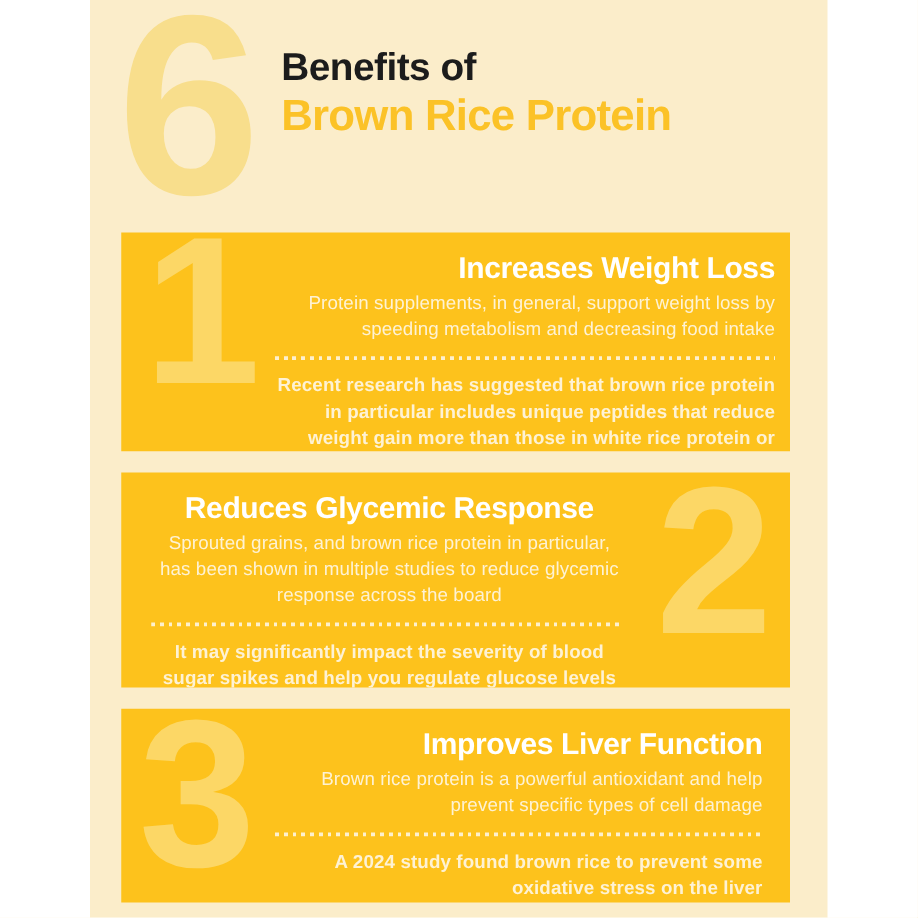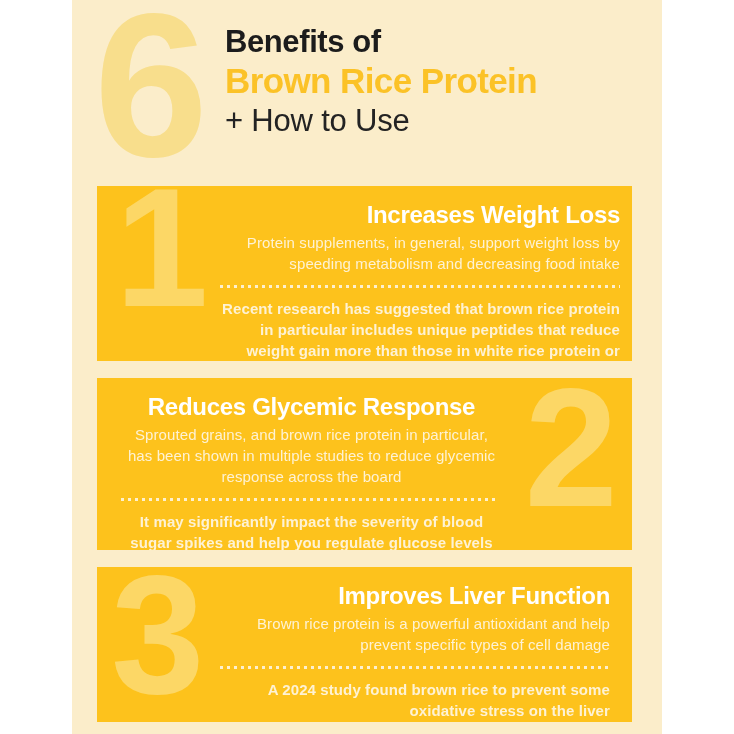--- a/index.html
+++ b/index.html
@@ -47,21 +47,21 @@
     font-size: 205px;
     line-height: 205px;
     font-weight: 700;
     color: #F8DE8C;
     letter-spacing: -6px;
     user-select: none;
   }
   #header-text {
     position: absolute;
     left: 153px;
-    top: 24px;
+    top: 36px;
     width: 430px;
   }
   .h-line1 {
     font-size: 31px;
     line-height: 36px;
     font-weight: 700;
     color: #1c1c1c;
     letter-spacing: -0.4px;
   }
   .h-line2 {
@@ -157,21 +157,20 @@
 
 <div id="poster">
 
   <div id="cream-panel"></div>
 
   <div id="header">
     <div id="header-numeral">6</div>
     <div id="header-text">
       <div class="h-line1">Benefits of</div>
       <div class="h-line2">Brown Rice Protein</div>
-      <div class="h-line3">+ How to Use</div>
     </div>
   </div>
 
   <div class="card" id="card-1">
     <div class="card-numeral">1</div>
     <div class="card-body align-right">
       <div class="card-title">Increases Weight Loss</div>
       <div class="card-sub">Protein supplements, in general, support weight loss by speeding metabolism and decreasing food intake</div>
       <div class="divider"></div>
       <div class="card-note">Recent research has suggested that brown rice protein in particular includes unique peptides that reduce weight gain more than those in white rice protein or soy protein</div>

